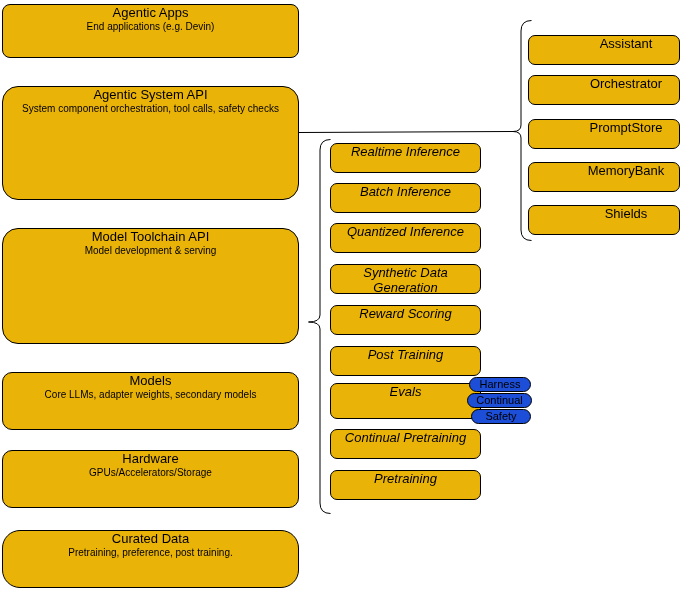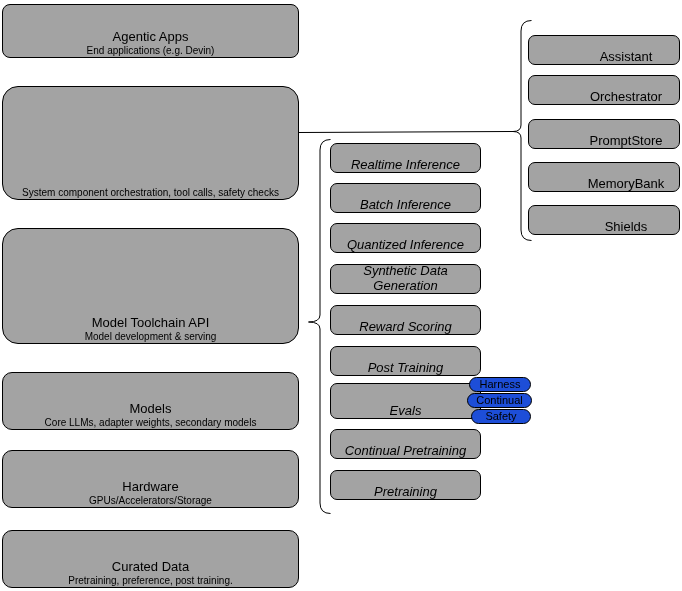--- a/index.html
+++ b/index.html
@@ -8,23 +8,23 @@
     width:682px;height:591px;
     background:#ffffff;
     font-family:"Liberation Sans", sans-serif;
     color:#000;
     overflow:hidden;
   }
   .connectors{position:absolute;left:0;top:0;width:682px;height:591px;pointer-events:none;}
   .node{
     position:absolute;
     box-sizing:border-box;
-    background:#a3a3a3;
+    background:#eab308;
     border:1px solid #000000;
-    display:flex;flex-direction:column;align-items:center;justify-content:flex-end;
+    display:flex;flex-direction:column;align-items:center;justify-content:flex-start;
     text-align:center;
   }
   .lbox{left:2px;width:297px;}
   .lbox .title{font-size:13px;line-height:15px;}
   .lbox .subtitle{font-size:10px;line-height:13px;}
   .mbox{left:330px;width:151px;height:30px;border-radius:7px;font-size:13px;z-index:1;font-style:italic;}
   .rbox{left:528px;width:152px;height:30px;border-radius:7px;font-size:13px;padding-left:44px;}
   .pill{
     position:absolute;
     box-sizing:border-box;
@@ -43,39 +43,40 @@
     <path d="M531.5 20.5 Q521 20.5 521 31 L521 125 Q521 131.5 513 131.5 Q521 131.5 521 138 L521 230 Q521 240.5 531.5 240.5"></path>
     <path d="M330.5 139.5 Q320 139.5 320 150 L320 315 Q320 322 308.5 322 Q320 322 320 329 L320 503 Q320 513.5 330.5 513.5"></path>
   </svg>
 
   <div class="node lbox" style="top:4px;height:54px;border-radius:8px">
     <div class="title">Agentic Apps</div>
     <div class="subtitle">End applications (e.g. Devin)</div>
   </div>
 
   <div class="node lbox" style="top:86px;height:114px;border-radius:16px">
+    <div class="title">Agentic System API</div>
     <div class="subtitle">System component orchestration, tool calls, safety checks</div>
   </div>
 
   <div class="node lbox" style="top:228px;height:116px;border-radius:16px">
     <div class="title">Model Toolchain API</div>
     <div class="subtitle">Model development &amp; serving</div>
   </div>
 
   <div class="node lbox" style="top:372px;height:58px;border-radius:10px">
     <div class="title">Models</div>
     <div class="subtitle">Core LLMs, adapter weights, secondary models</div>
   </div>
 
   <div class="node lbox" style="top:450px;height:58px;border-radius:10px">
     <div class="title">Hardware</div>
     <div class="subtitle">GPUs/Accelerators/Storage</div>
   </div>
 
-  <div class="node lbox" style="top:530px;height:58px;border-radius:10px">
+  <div class="node lbox" style="top:530px;height:58px;border-radius:18px">
     <div class="title">Curated Data</div>
     <div class="subtitle">Pretraining, preference, post training.</div>
   </div>
 
   <div class="node mbox" style="top:143px">
     <span>Realtime Inference</span>
   </div>
   <div class="node mbox" style="top:183px">
     <span>Batch Inference</span>
   </div>

